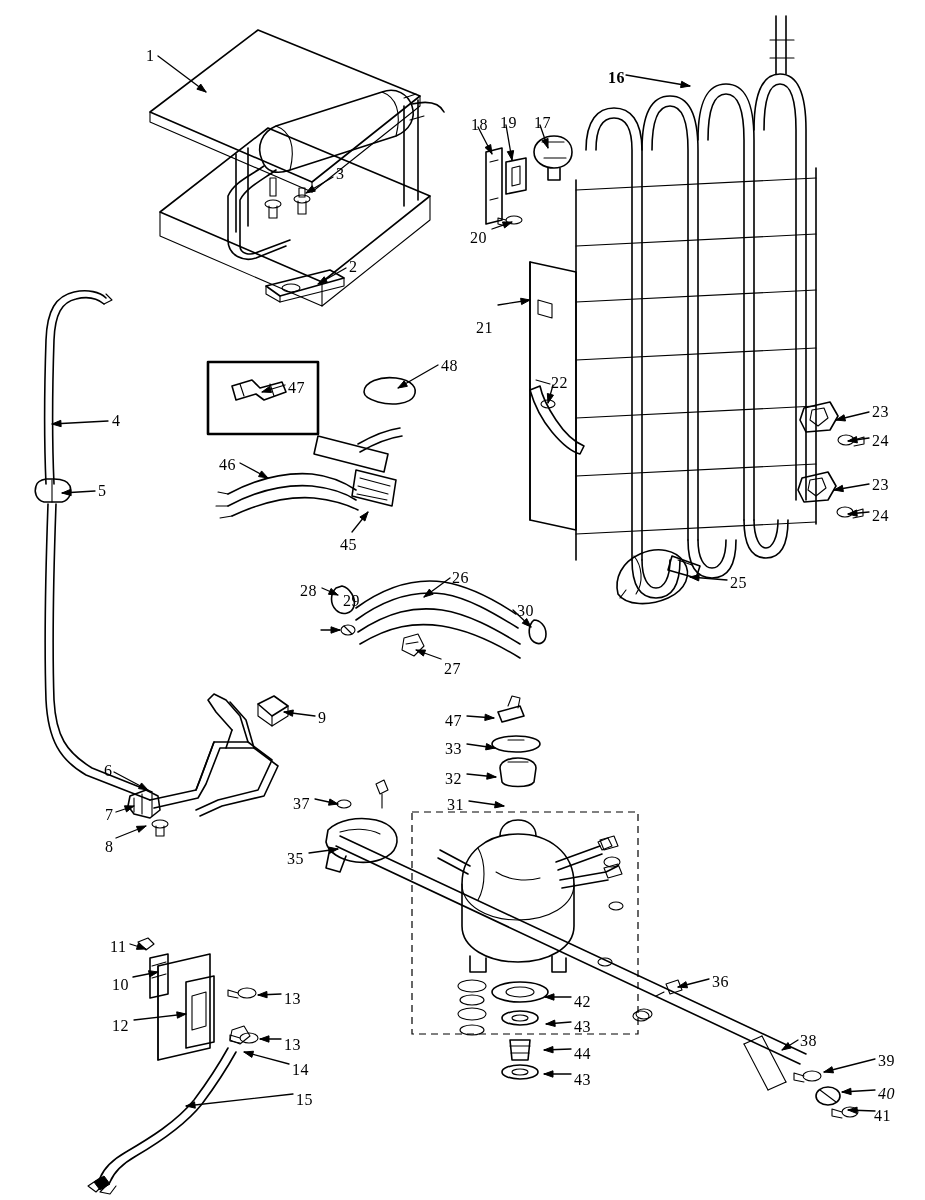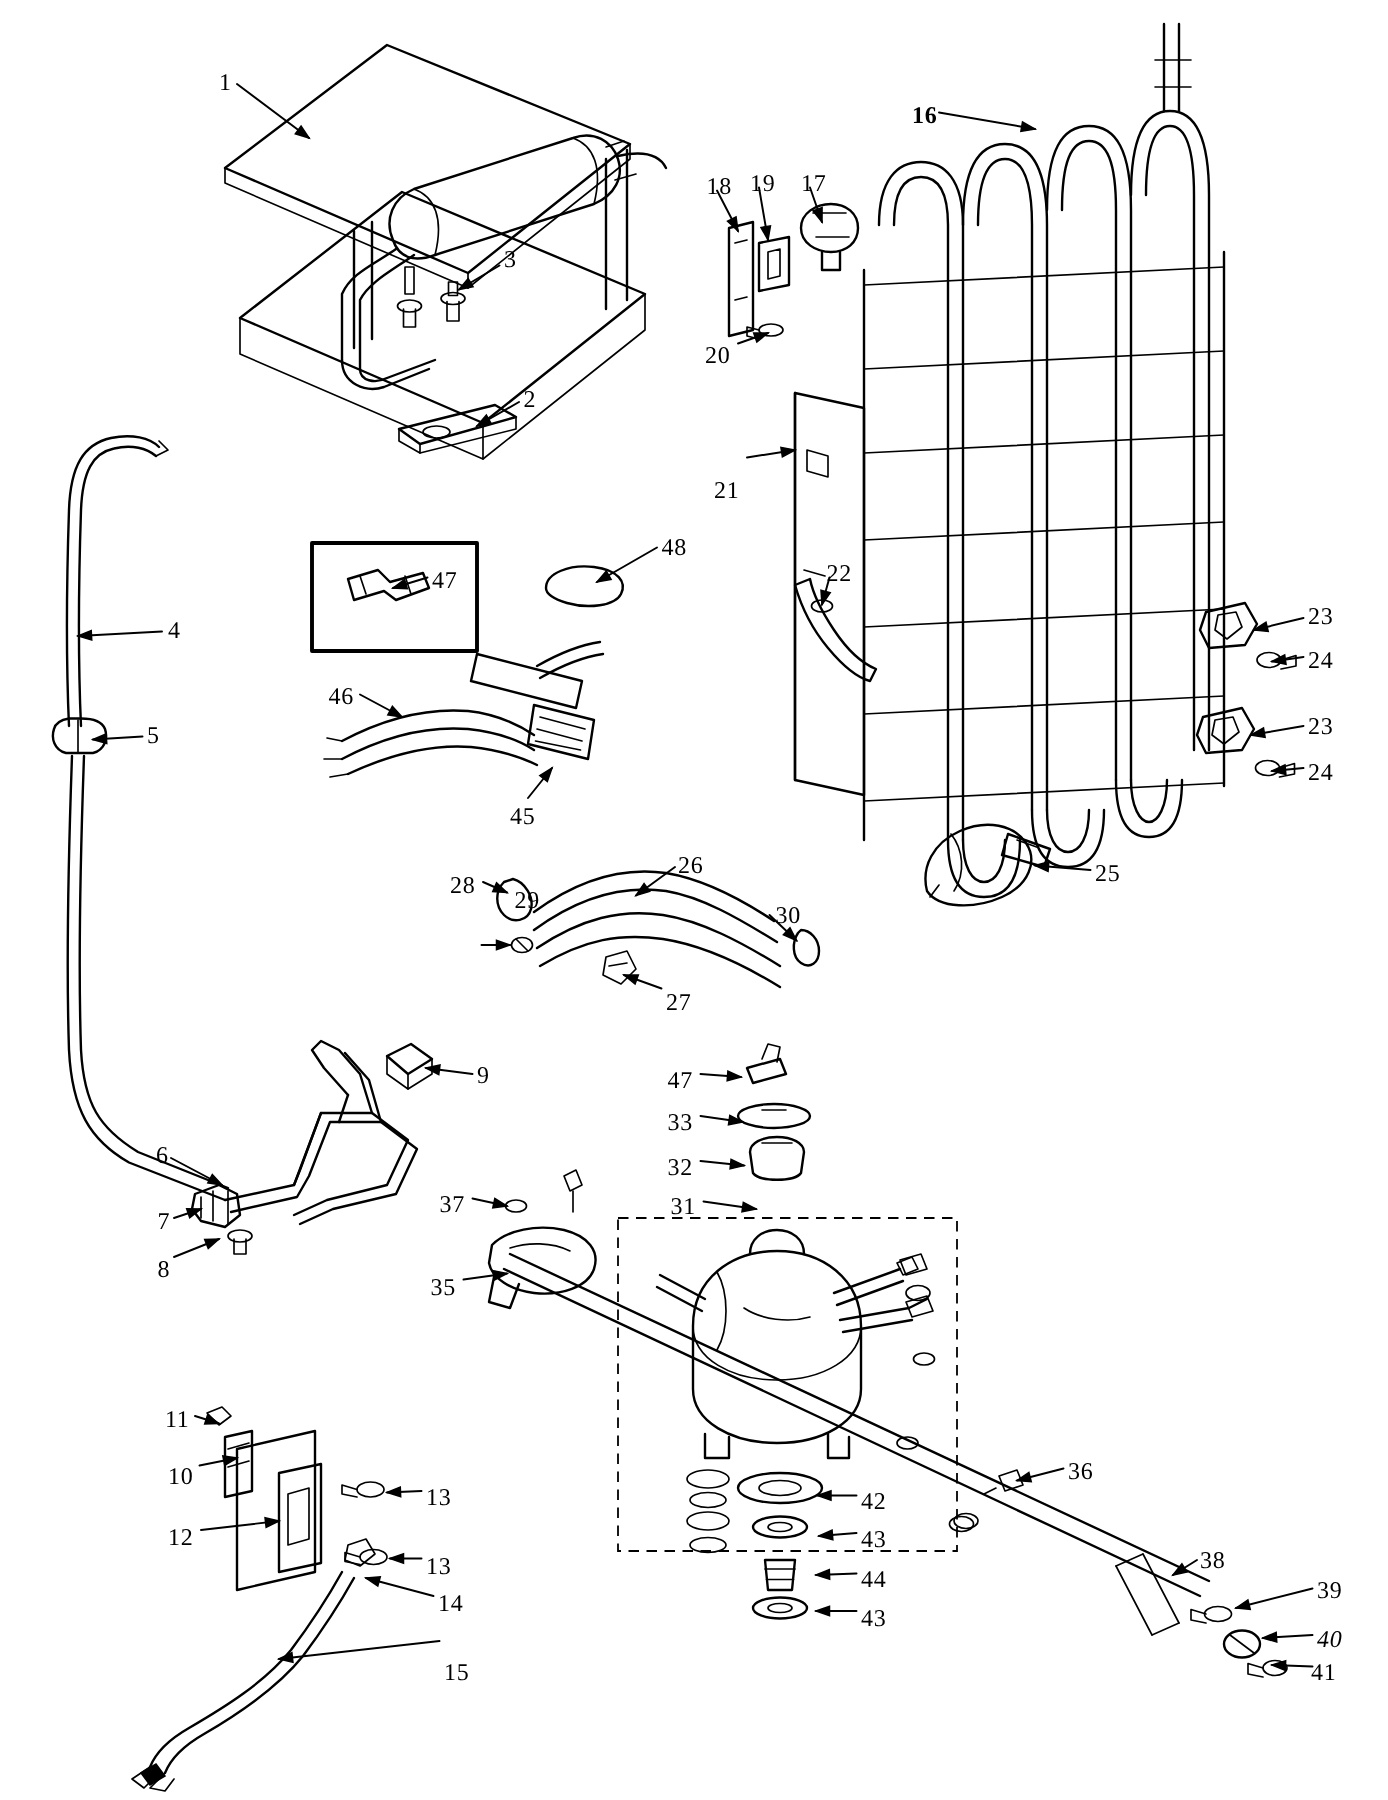--- a/index.html
+++ b/index.html
@@ -504,21 +504,21 @@
       <span class="callout" style="left: 104px; top: 763px;">6</span>
       <span class="callout" style="left: 105px; top: 807px;">7</span>
       <span class="callout" style="left: 105px; top: 839px;">8</span>
       <span class="callout" style="left: 318px; top: 710px;">9</span>
       <span class="callout" style="left: 112px; top: 977px;">10</span>
       <span class="callout" style="left: 110px; top: 939px;">11</span>
       <span class="callout" style="left: 112px; top: 1018px;">12</span>
       <span class="callout" style="left: 284px; top: 991px;">13</span>
       <span class="callout" style="left: 284px; top: 1037px;">13</span>
       <span class="callout" style="left: 292px; top: 1062px;">14</span>
-      <span class="callout" style="left: 296px; top: 1092px; margin-top: 16px;">15</span>
+      <span class="callout" style="left: 296px; top: 1092px;">15</span>
       <span class="callout" style="left: 608px; top: 70px; font-weight: bold;">16</span>
       <span class="callout" style="left: 534px; top: 115px;">17</span>
       <span class="callout" style="left: 471px; top: 117px;">18</span>
       <span class="callout" style="left: 500px; top: 115px;">19</span>
       <span class="callout" style="left: 470px; top: 230px;">20</span>
       <span class="callout" style="left: 476px; top: 306px; margin-top: 14px;">21</span>
       <span class="callout" style="left: 551px; top: 375px;">22</span>
       <span class="callout" style="left: 872px; top: 404px;">23</span>
       <span class="callout" style="left: 872px; top: 433px;">24</span>
       <span class="callout" style="left: 872px; top: 477px;">23</span>

